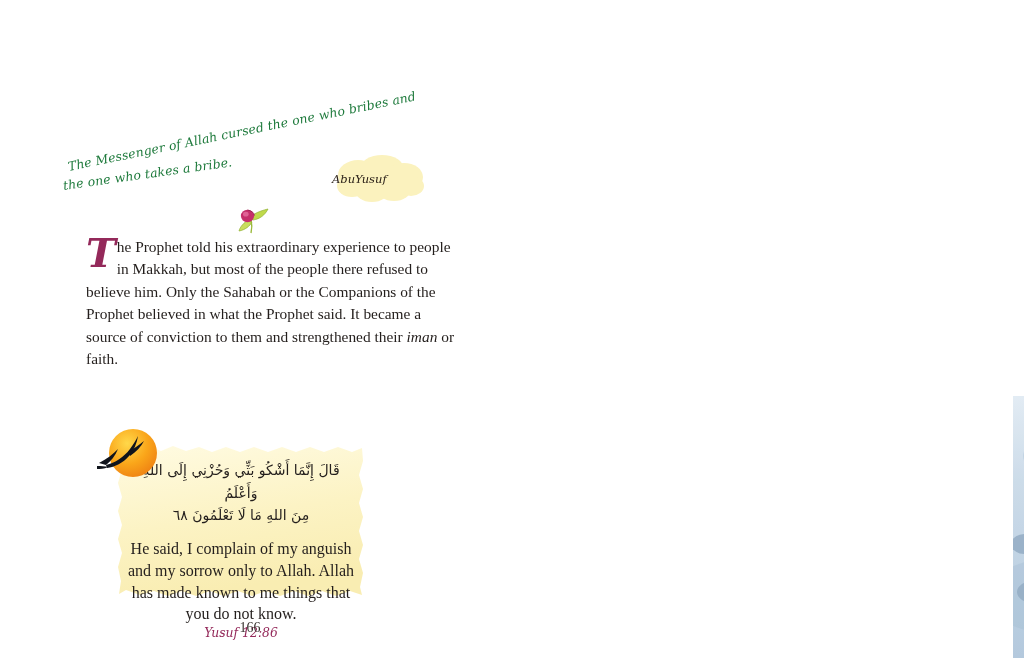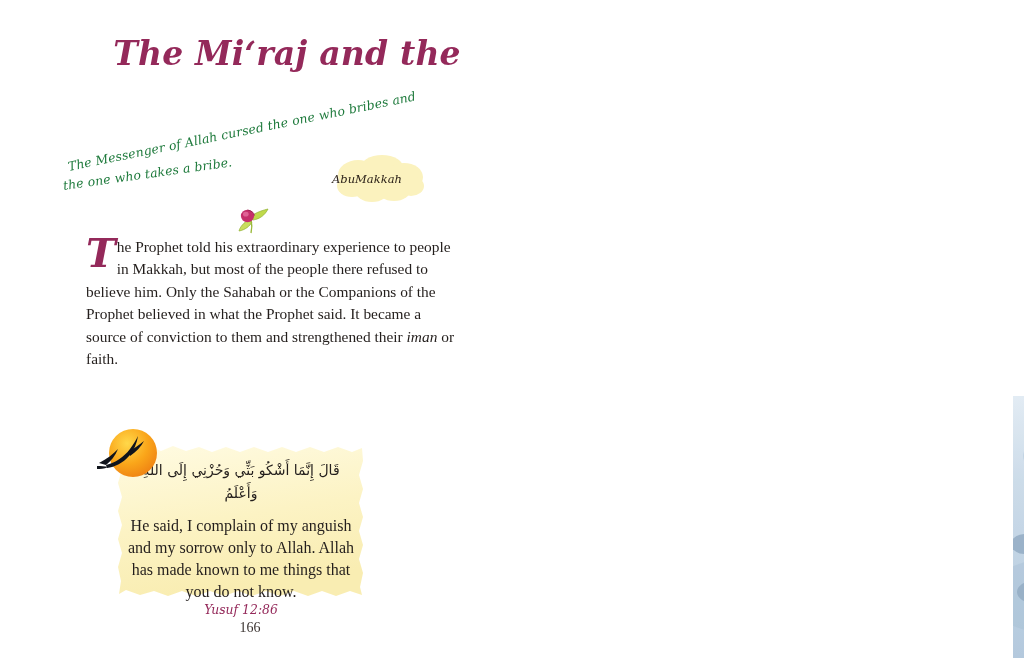--- a/index.html
+++ b/index.html
@@ -135,21 +135,20 @@
   .illus svg{display:block;}
 </style>
 </head>
 <body>
 
 <div class="page">
 
   <div class="col-left">
 
     <div class="title">
-      <span class="line1">The Mi‘raj and the</span>
     </div>
 
     <div class="hadith-wrap">
       <div class="hadith-l1">The Messenger of Allah cursed the one who bribes and</div>
       <div class="hadith-l2">the one who takes a bribe.</div>
     </div>
 
     <div class="cloud">
       <svg viewBox="0 0 96 52" width="96" height="52" aria-hidden="true">
         <g fill="#FBF2BE">
@@ -158,21 +157,21 @@
           <ellipse cx="72" cy="24" rx="19" ry="14"></ellipse>
           <ellipse cx="20" cy="33" rx="15" ry="11"></ellipse>
           <ellipse cx="40" cy="37" rx="17" ry="12"></ellipse>
           <ellipse cx="62" cy="36" rx="17" ry="12"></ellipse>
           <ellipse cx="79" cy="33" rx="13" ry="10"></ellipse>
           <rect x="16" y="18" width="64" height="20"></rect>
         </g>
       </svg>
       <div class="cloud-text">
         <span>Abu</span>
-        <span>Makkah</span>
+        <span>Yusuf</span>
       </div>
     </div>
 
     <div class="flower">
       <svg viewBox="0 0 40 36" width="40" height="36" aria-hidden="true">
         <path d="M18 19 C24 14 32 12 36 11 C33 17 28 21 21 22 Z" fill="#BFD94A" stroke="#8FB02F" stroke-width="0.7"></path>
         <path d="M17 22 C12 24 8 29 7 33 C13 32 18 28 20 24 Z" fill="#C9DE5E" stroke="#8FB02F" stroke-width="0.7"></path>
         <path d="M19 22 C20 26 20 31 19 35" stroke="#9AB93A" stroke-width="1.4" fill="none"></path>
         <ellipse cx="15.5" cy="18" rx="6.6" ry="6.2" fill="#C5306B"></ellipse>
         <ellipse cx="13.8" cy="16.2" rx="2.8" ry="2.4" fill="#E36C9C" opacity="0.85"></ellipse>
@@ -193,20 +192,21 @@
             <stop offset="100%" stop-color="#F9EDB2"></stop>
           </linearGradient>
         </defs>
         <path d="M3,9 L12,4 L22,9 L33,3 L45,8 L57,3 L70,8 L83,4 L96,9 L110,4 L124,9 L138,4 L152,9 L166,4 L180,9 L194,4 L208,9 L222,4 L236,9 L246,5
                  L247,18 L243,32 L247,46 L243,60 L247,74 L243,88 L247,102 L243,116 L247,130 L244,144 L246,152
                  L234,148 L220,153 L206,148 L192,153 L178,148 L164,153 L150,148 L136,153 L122,148 L108,153 L94,148 L80,153 L66,148 L52,153 L38,148 L24,152 L10,147 L3,151
                  L5,138 L2,124 L6,110 L2,96 L6,82 L2,68 L6,54 L2,40 L6,26 L3,14 Z" fill="url(#cardg)"></path>
       </svg>
       <div class="quote-inner">
         <div class="arabic">قَالَ إِنَّمَا أَشْكُو بَثِّي وَحُزْنِي إِلَى اللهِ وَأَعْلَمُ</div>
+        <div class="arabic" style="margin-top:0">مِنَ اللهِ مَا لَا تَعْلَمُونَ ٦٨</div>
         <div class="translation">He said, I complain of my anguish and my sorrow only to Allah. Allah has made known to me things that you do not know.</div>
         <div class="qref">Yusuf 12:86</div>
       </div>
     </div>
 
     <div class="sunbird">
       <svg viewBox="0 0 72 62" width="72" height="62" aria-hidden="true">
         <defs>
           <radialGradient id="sung" cx="0.38" cy="0.3" r="0.78">
             <stop offset="0%" stop-color="#FFD84A"></stop>

